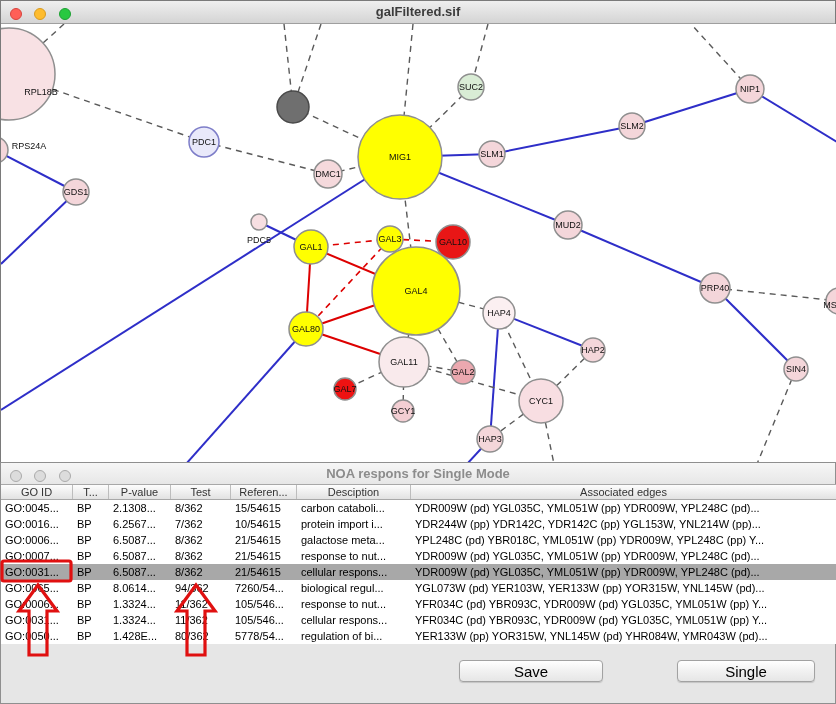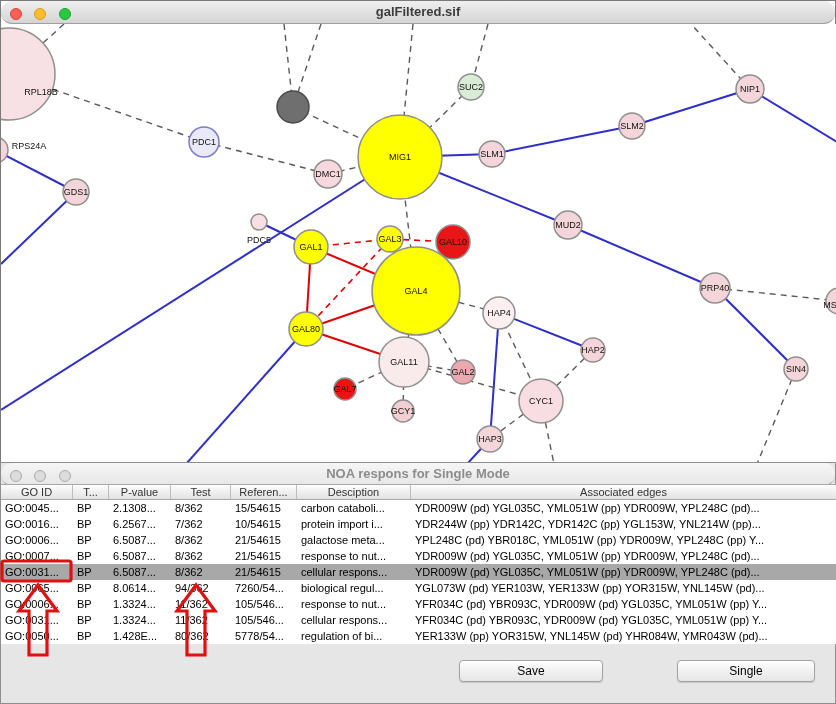--- a/index.html
+++ b/index.html
@@ -1,38 +1,38 @@
 <!DOCTYPE html>
 <html><head>
 <meta charset="utf-8">
 <style>
   html,body{margin:0;padding:0;}
   body{width:836px;height:704px;font-family:"Liberation Sans",sans-serif;background:#d8d8d8;}
   .page{position:relative;width:836px;height:704px;overflow:hidden;}
   .win{position:absolute;left:0;width:836px;box-sizing:border-box;background:#fff;}
   .graph-win{top:0;height:462px;border:1px solid #7a7a7a;}
   .noa-win{top:462px;height:242px;border:1px solid #8f8f8f;background:#e6e6e6;}
-  .titlebar{position:relative;height:22px;background:linear-gradient(to bottom,#efefef,#d4d4d4);border-bottom:1px solid #9f9f9f;border-radius:11px;}
+  .titlebar{position:relative;height:22px;background:linear-gradient(to bottom,#efefef,#d4d4d4);border-bottom:1px solid #9f9f9f;}
   .titlebar.inactive{background:linear-gradient(to bottom,#f6f6f6,#e6e6e6);}
   .lights{position:absolute;left:9px;top:5px;}
   .light{display:inline-block;width:12px;height:12px;border-radius:50%;margin-right:8px;box-sizing:border-box;}
   .light.red{background:#ff5f57;border:1px solid #d8433c;}
   .light.yellow{background:#febc2e;border:1px solid #d89b20;}
   .light.green{background:#28c840;border:1px solid #1da133;}
   .light.gray{background:#dcdcdc;border:1px solid #aaaaaa;}
   .title{display:block;text-align:center;line-height:21px;font-size:13px;font-weight:bold;color:#3c3c3c;}
   .titlebar.inactive .title{color:#8c8c8c;}
   #graph-svg{display:block;background:#ffffff;}
   .noa-table{position:absolute;top:21px;left:0;width:836px;}
   .noa-header{height:16px;white-space:nowrap;background:linear-gradient(to bottom,#fdfdfd,#e2e2e2);border-top:1px solid #a8a8a8;border-bottom:1px solid #a8a8a8;box-sizing:border-box;}
   .hcell{display:inline-block;box-sizing:border-box;height:14px;line-height:14px;font-size:11px;color:#333;text-align:center;border-right:1px solid #bdbdbd;overflow:hidden;vertical-align:top;}
   .trow{height:16px;line-height:16px;white-space:nowrap;background:#fff;overflow:hidden;}
   .trow.sel{background:#a8a8a8;}
   .tcell{display:inline-block;box-sizing:border-box;height:16px;font-size:11px;color:#000;padding-left:4px;overflow:hidden;vertical-align:top;}
-  .mac-btn{position:absolute;height:22px;border:1px solid #a2a2a2;border-radius:4px;background:linear-gradient(to bottom,#ffffff,#f1f1f1 50%,#e6e6e6);font-family:"Liberation Sans",sans-serif;font-size:12px;color:#000;box-shadow:0 1px 1px rgba(0,0,0,0.15);}
+  .mac-btn{position:absolute;height:22px;border:1px solid #a2a2a2;border-radius:4px;background:linear-gradient(to bottom,#ffffff,#f1f1f1 50%,#e6e6e6);font-family:"Liberation Sans",sans-serif;font-size:15px;color:#000;box-shadow:0 1px 1px rgba(0,0,0,0.15);}
   .mac-btn.save{left:458px;top:197px;width:144px;}
   .mac-btn.cancel{left:676px;top:197px;width:138px;}
   .annot-overlay{position:absolute;left:0;top:0;width:836px;height:704px;pointer-events:none;}
   .annot-shape{fill:none;stroke-width:3.2;stroke-linejoin:miter;}
 </style>
 </head>
 <body>
 
 <div class="page">
 

